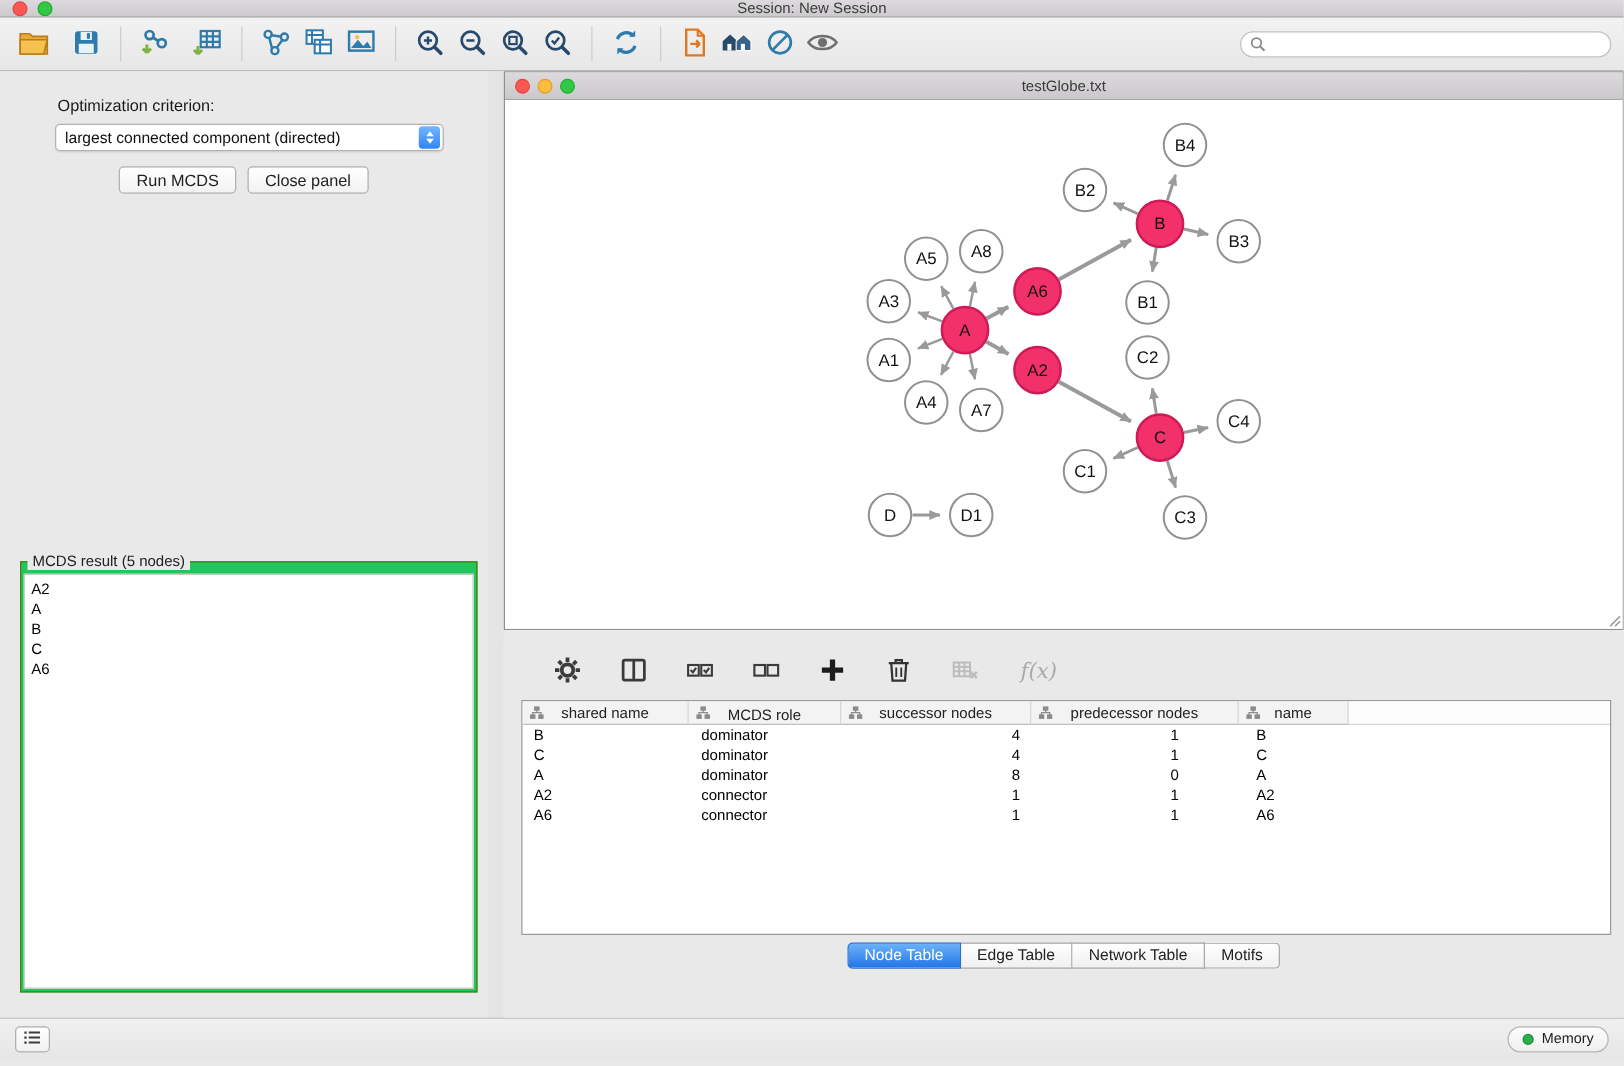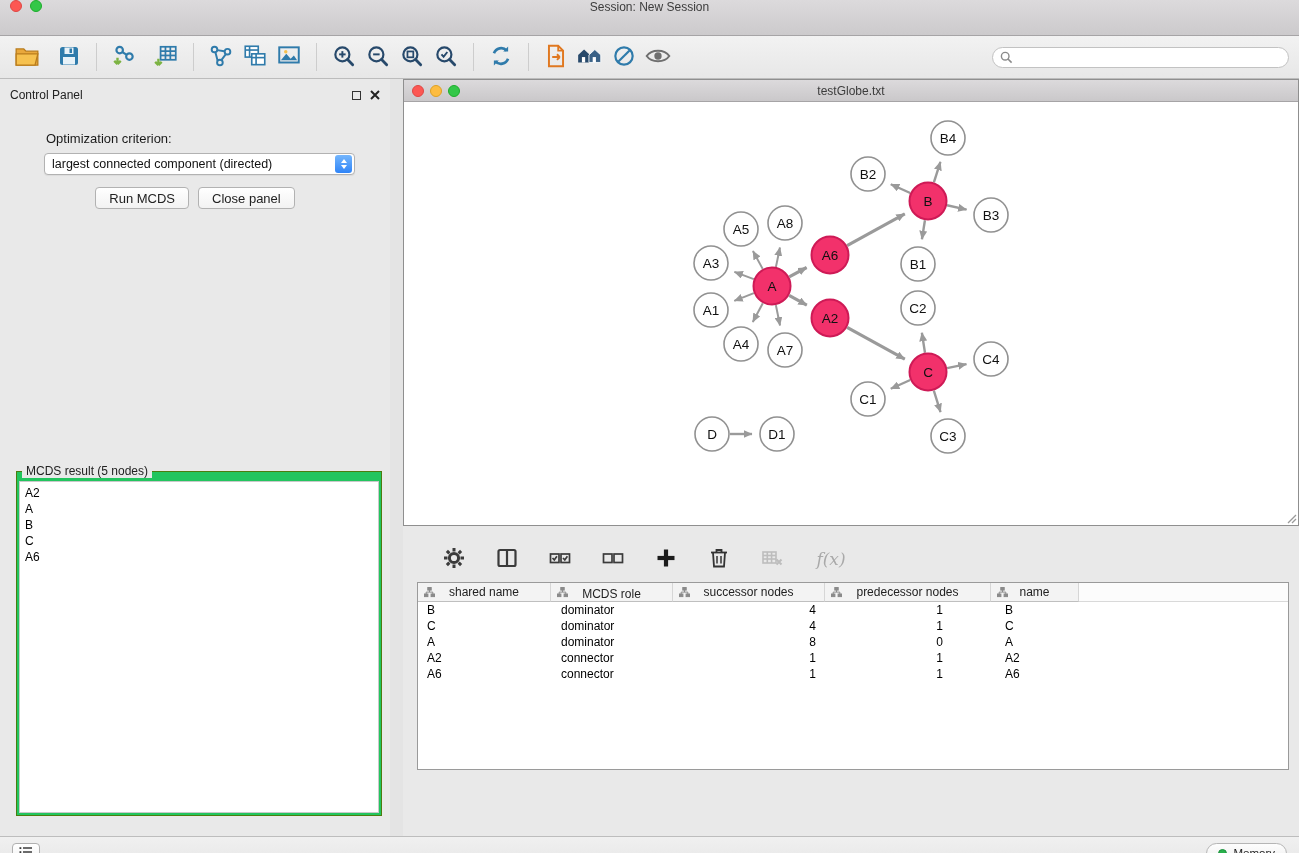--- a/index.html
+++ b/index.html
@@ -1,20 +1,20 @@
 <!DOCTYPE html>
 <html><head>
 <meta charset="utf-8">
 <style>
   * { box-sizing: border-box; margin: 0; padding: 0; }
   html,body { width:1299px; height:853px; overflow:hidden; }
   body { font-family:"Liberation Sans","DejaVu Sans",sans-serif; background:#e9e9e9; position:relative; font-size:13px; color:#222; }
 
   
-  .titlebar { height:36px; background:linear-gradient(#dcdadc,#cccacc); border-bottom:1px solid #a6a4a6; display:flex; align-items:flex-start; position:relative; }
+  .titlebar { height:14px; background:linear-gradient(#dcdadc,#cccacc); border-bottom:1px solid #a6a4a6; display:flex; align-items:flex-end; position:relative; }
   .titlebar .title { position:absolute; left:0; right:0; text-align:center; font-size:12px; color:#3c3c3c; }
   .lights { display:flex; gap:8px; padding-left:10px; z-index:2; }
   .light { width:12px; height:12px; border-radius:50%; }
   .light.red { background:#fc5753; border:1px solid #df4744; }
   .light.yellow { background:#fdbc40; border:1px solid #dea123; }
   .light.green { background:#33c748; border:1px solid #1dad2b; }
 
   
   .toolbar { height:43px; background:linear-gradient(#f2f2f2,#e7e7e7); border-bottom:1px solid #bcbcbc; display:flex; align-items:center; padding:0 10px; }
   .tb-btn { width:34px; height:34px; display:flex; align-items:center; justify-content:center; background:transparent; border:none; cursor:default; }
@@ -234,29 +234,20 @@
           <circle cx="5.2" cy="5.2" r="3.8" fill="none" stroke="#8a8a8a" stroke-width="1.4"></circle>
           <line x1="8" y1="8" x2="11.6" y2="11.6" stroke="#8a8a8a" stroke-width="1.6"></line>
         </svg></span>
     <input class="search-input" type="text" placeholder="" style="">
   </div>
 </div>
 
 <div class="main">
 
   <div class="left-panel">
-    <div class="panel-header">
-      <span class="ph-title">Control Panel</span>
-      <span class="ph-icons">
-        <span class="float-icon"></span>
-        <span><svg width="10" height="10" viewBox="0 0 10 10">
-              <path d="M1 1l8 8 M9 1l-8 8" stroke="#222" stroke-width="2"></path>
-            </svg></span>
-      </span>
-    </div>
     <div class="opt-label">Optimization criterion:</div>
     <div class="combo">
       <span class="combo-text">largest connected component (directed)</span>
       <span class="combo-step">
           <span class="tri up"></span>
           <span class="tri down"></span>
         </span>
     </div>
     <div class="btn-row">
       <button class="mac-btn">Run MCDS</button>
@@ -570,20 +561,26 @@
             </div>
             <div class="t-row">
               <div class="t-cell" style="width: 133px; padding-left: 9px;">A6</div>
               <div class="t-cell" style="width: 122px; padding-left: 10px;">connector</div>
               <div class="t-cell" style="width: 152px; padding-right: 9px; text-align: right;">1</div>
               <div class="t-cell" style="width: 166px; padding-right: 48px; text-align: right;">1</div>
               <div class="t-cell" style="width: 88px; padding-left: 14px;">A6</div>
             </div>
           </div>
       </div>
+      <div class="bottom-tabs segmented" id="table-tabs">
+          <div class="seg active">Node Table</div>
+          <div class="seg">Edge Table</div>
+          <div class="seg">Network Table</div>
+          <div class="seg">Motifs</div>
+        </div>
     </div>
   </div>
 </div>
 
 <div class="statusbar">
   <button class="status-left-btn">
     <span><svg width="14" height="12" viewBox="0 0 14 12">
           <g stroke="#3b3b3b" stroke-width="1.5">
             <line x1="4" y1="2" x2="13" y2="2"></line>
             <line x1="4" y1="6" x2="13" y2="6"></line>

